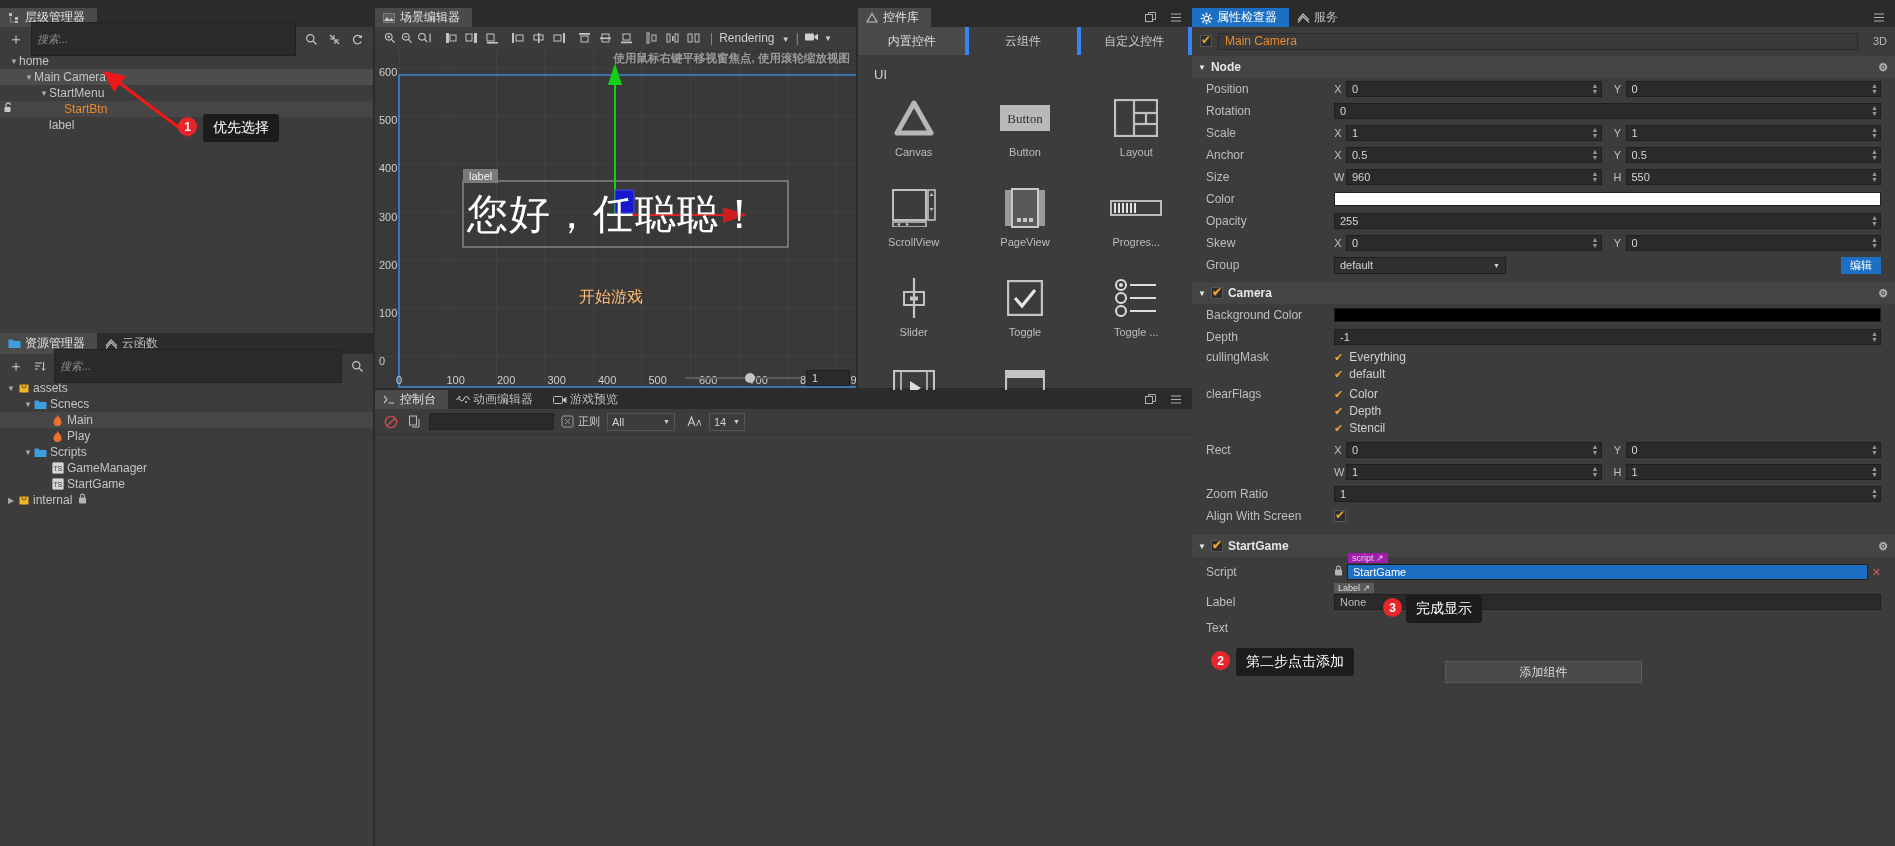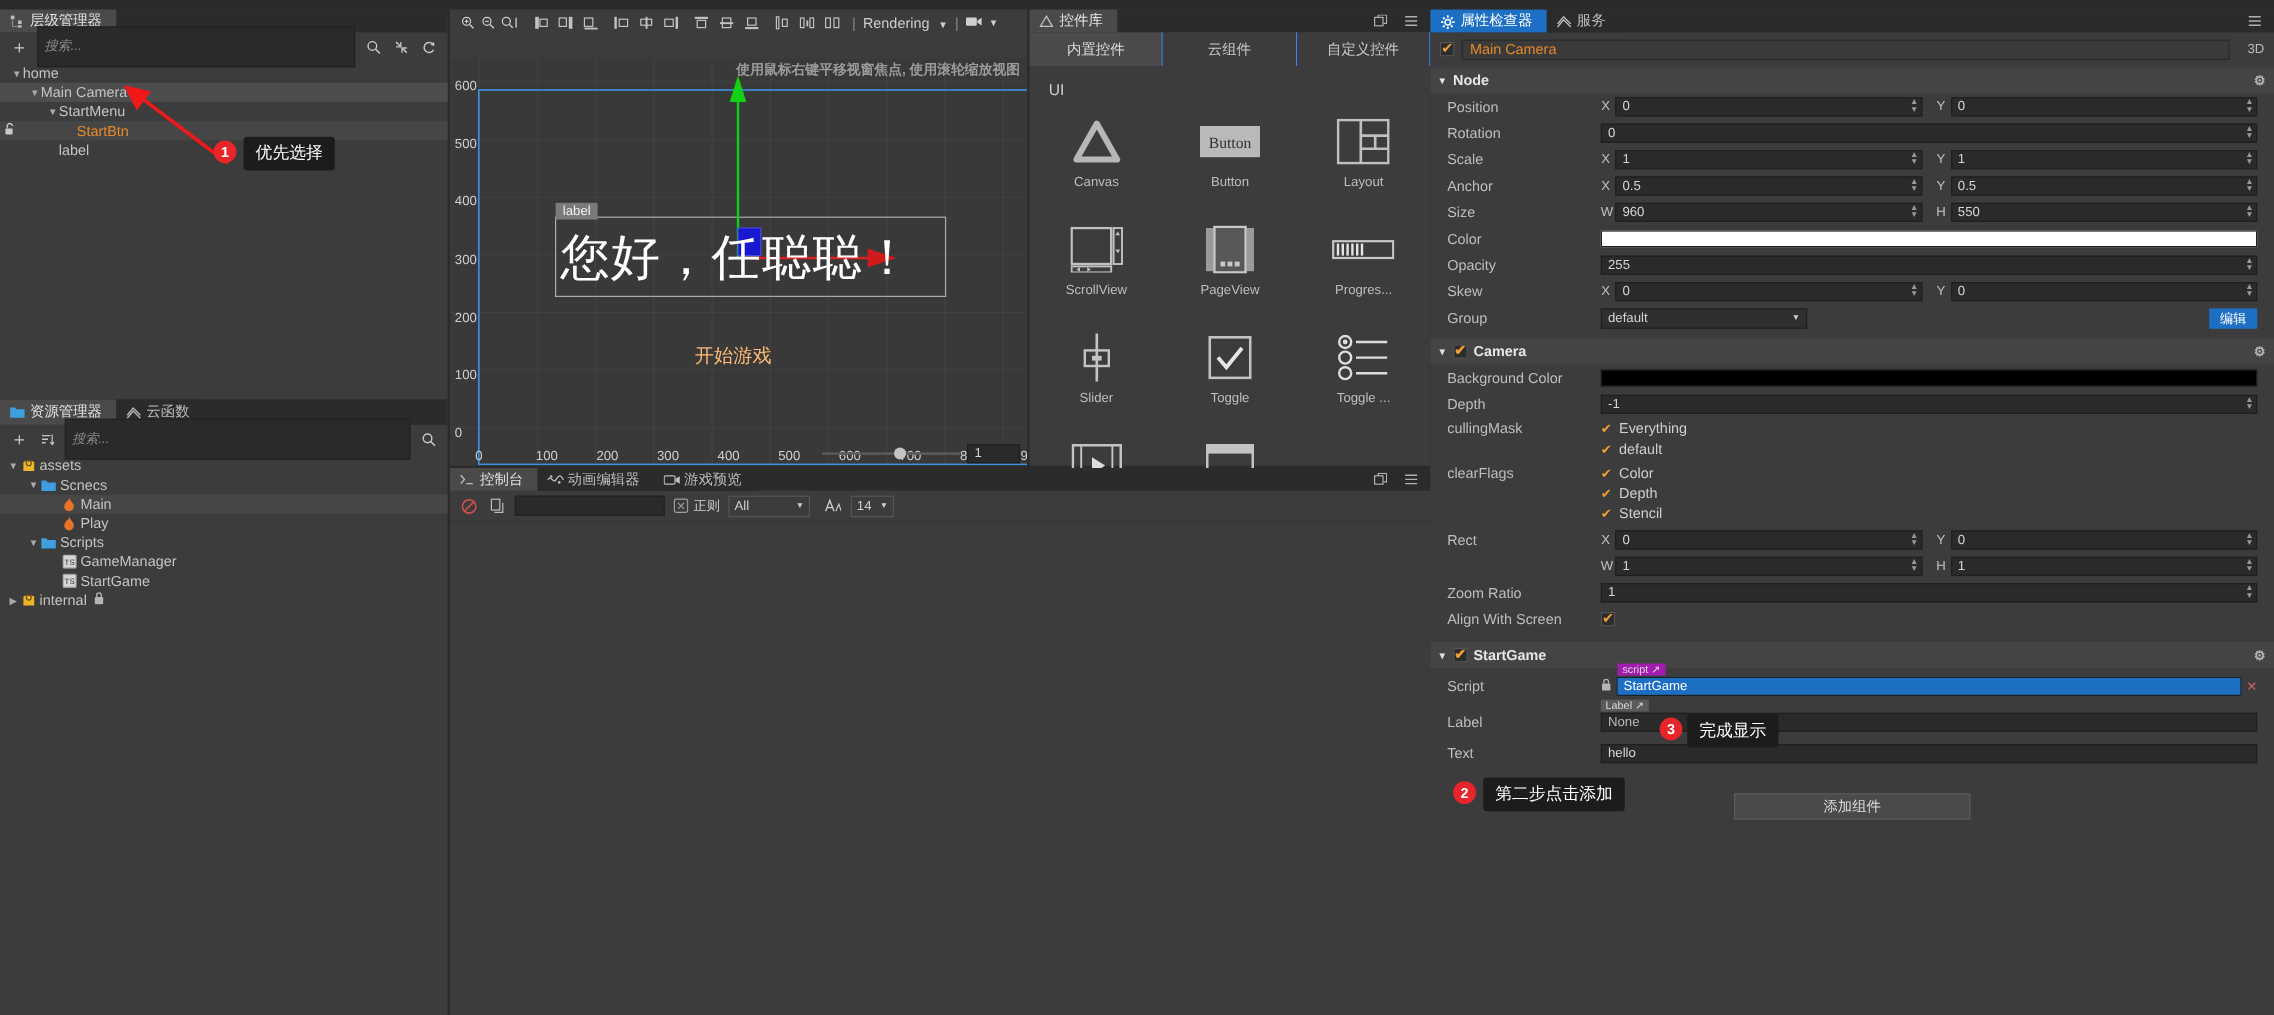--- a/index.html
+++ b/index.html
@@ -36,21 +36,21 @@
   .tlabel{ white-space:nowrap; }
   .orange{ color:#e8892b; }
 
   
   #sceneCanvas{ position:absolute; background:#393939; overflow:hidden; }
   .ruler{ position:absolute; color:#cfcfcf; font-size:11px; }
 
   
   .wtabs{ display:flex; height:28px; }
   .wtab{ flex:1; display:flex; align-items:center; justify-content:center;
-         font-size:12px; color:#c9c9c9; background:#3c3c3c; border-right:1px solid #3b82f6;}
+         font-size:12px; color:#c9c9c9; background:#3c3c3c; border-right:4px solid #3b82f6;}
   .wtab.active{ background:#4a4a4a; color:#ddd; }
   .wgrid{ display:grid; grid-template-columns:repeat(3,1fr); }
   .wcell{ height:90px; display:flex; flex-direction:column; align-items:center; justify-content:flex-start;
           padding-top:8px; }
   .wcell .gfx{ height:48px; display:flex; align-items:center; justify-content:center;}
   .wcell .cap{ font-size:11px; color:#bdbdbd; margin-top:4px; text-align:center;}
 
   
   .insp{ font-size:12px; }
   .insp .hdr{ height:20px; display:flex; align-items:center; gap:6px; padding:0 6px;}
@@ -273,20 +273,31 @@
         <span class="tlabel" style="margin-left:2px;">internal</span>
         <span style="margin-left:6px;"><svg width="9" height="11" viewBox="0 0 9 11">
             <rect x="1" y="4.5" width="7" height="6" rx="0.8" fill="#b5b5b5"></rect>
             <path d="M2.6 4.5V3a1.9 1.9 0 0 1 3.8 0v1.5" fill="none" stroke="#b5b5b5" stroke-width="1.1"></path>
           </svg></span>
       </div>
     </div>
 </div>
 
 <div class="panel" style="left:375px;top:8px;width:481px;height:380px;background:#3c3c3c;">
+  <div class="tabbar">
+    <div class="tab active">
+      <span class="ti">
+        <svg width="12" height="12" viewBox="0 0 12 12">
+            <rect x="0.5" y="1.5" width="11" height="9" fill="#5b5b5b" stroke="#8d8d8d" stroke-width="0.7"></rect>
+            <path d="M1 9 L4 5 L6.5 8 L8.5 6 L11 9Z" fill="#c9c9c9"></path>
+          </svg>
+      </span>
+      <span>场景编辑器</span>
+    </div>
+  </div>
 
   <div class="row" style="height:22px;background:#3c3c3c;gap:0px;padding-left:6px;">
     <span class="iconbtn" style="width:17px;">
       <svg width="12" height="12" viewBox="0 0 13 13">
           <circle cx="5.2" cy="5.2" r="3.6" stroke="#cfcfcf" fill="none" stroke-width="1.1"></circle>
           <line x1="8" y1="8" x2="11.4" y2="11.4" stroke="#cfcfcf" stroke-width="1.2"></line>
           <path d="M3.6 5.2h3.2M5.2 3.6v3.2" stroke="#cfcfcf" stroke-width="1"></path>
         </svg>
     </span>
     <span class="iconbtn" style="width:17px;">
@@ -1050,25 +1061,20 @@
           <div style="flex:1;position:relative;display:flex;align-items:center;gap:4px;">
             <div style="flex:1;height:16px;background:#2a2a2a;border:1px solid #1f1f1f;display:flex;align-items:center;padding:0 5px;font-size:11px;color:#b9b9b9;">
               <span>None</span>
             </div>
             <div style="position:absolute;left:0px;top:-11px;background:#5a5a5a;color:#ddd;font-size:9px;padding:0 4px;"><span>Label</span> ↗</div>
           </div>
         </div>
       </div>
       <div class="prop">
         <div class="pname">Text</div>
-        <div class="fields">
-          <div style="flex:1;height:16px;background:#2a2a2a;border:1px solid #1f1f1f;display:flex;align-items:center;padding:0 5px;font-size:11px;color:#d6d6d6;">
-            <span>hello</span>
-          </div>
-        </div>
       </div>
     </div>
 
   <div style="display:flex;justify-content:center;margin-top:22px;">
     <div style="width:197px;height:22px;background:#4a4a4a;border:1px solid #5a5a5a;display:flex;align-items:center;justify-content:center;font-size:12px;color:#dcdcdc;">
       <span>添加组件</span>
     </div>
   </div>
 </div>
 

